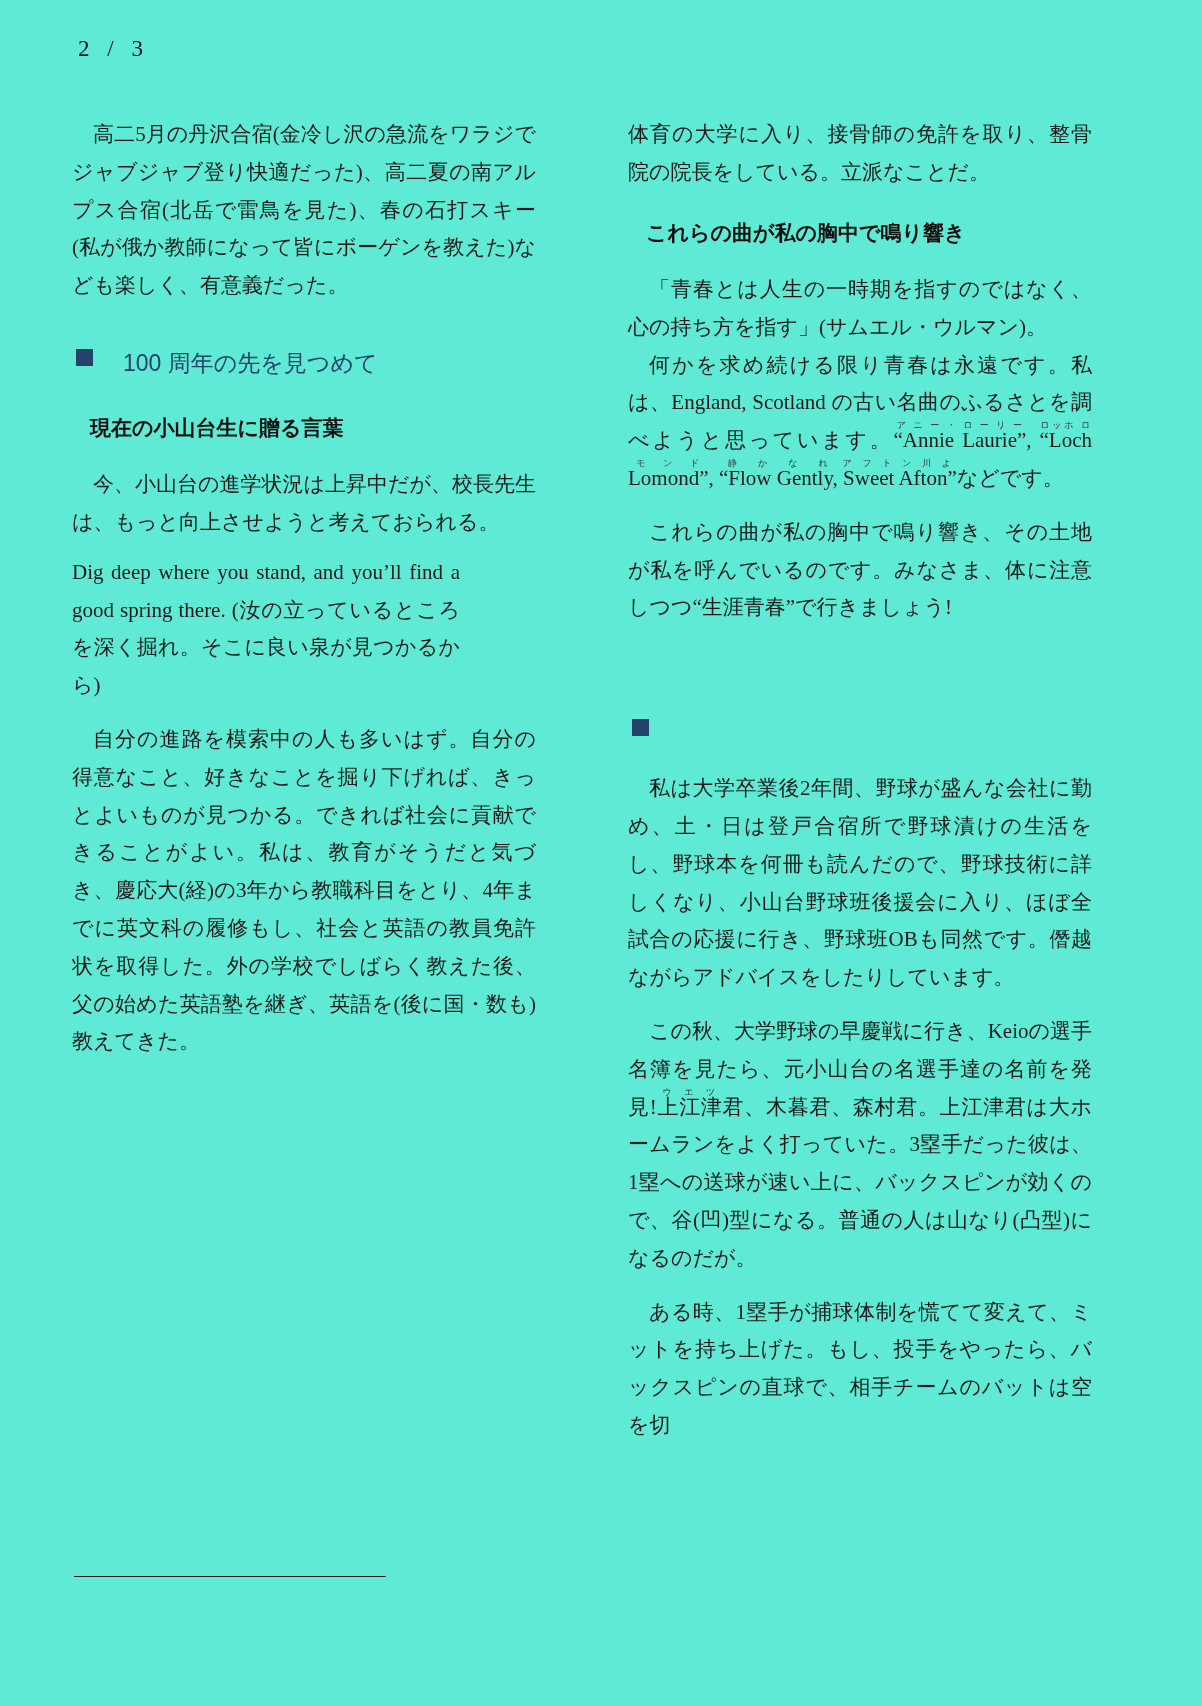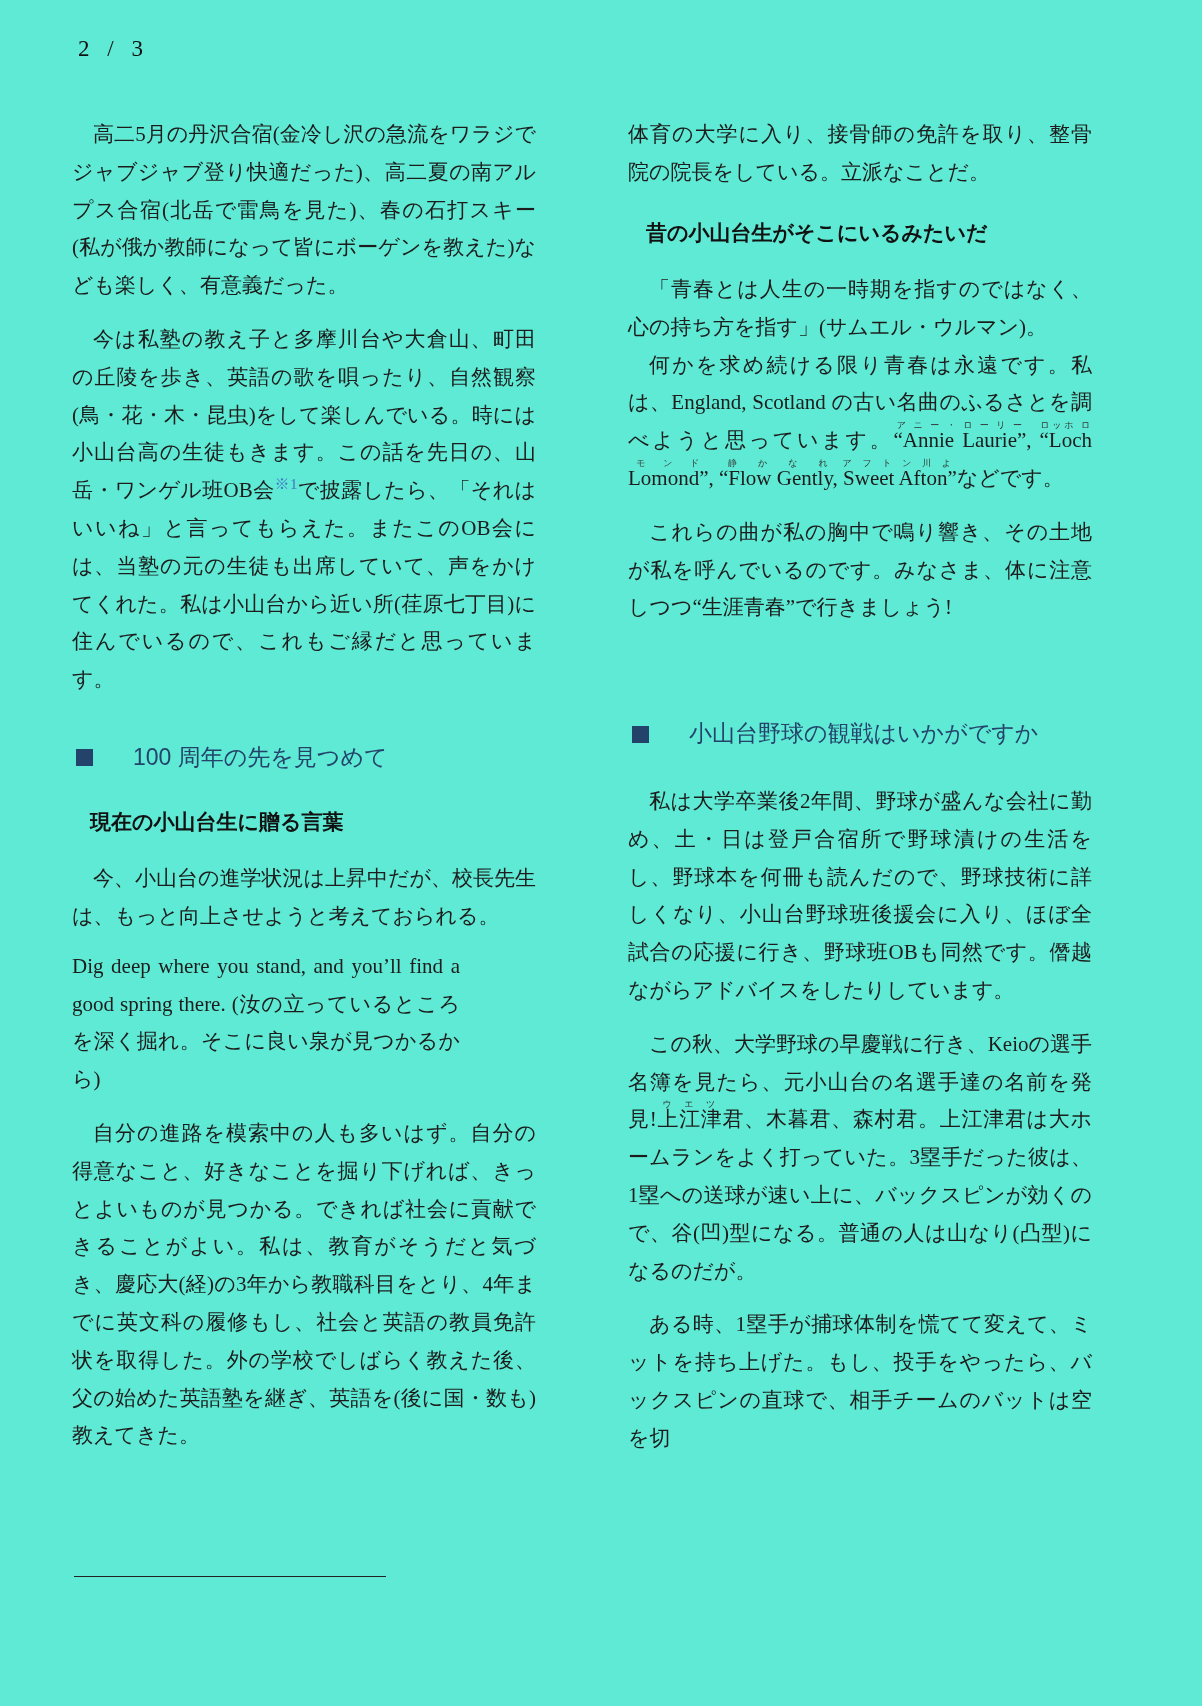--- a/index.html
+++ b/index.html
@@ -32,22 +32,22 @@
   .col-left{left:72px;}
   .col-right{left:628px;}
   p.body{margin:0 0 16px 0;font-family:Liberation Serif, serif;}
   p.indent{text-indent:1em;}
   .quote{
     margin:0 0 16px 54px;
     width:388px;
   }
   .sec-head{
     display:flex;
-    align-items:center;
-    gap:40px;
+    align-items:flex-start;
+    gap:30px;
     margin:44px 0 34px 4px;
     font-family:"Liberation Sans","DejaVu Sans",sans-serif;
     font-size:23px;
     color:#24436b;
     line-height:1.3;
   }
   .sec-square{
     width:17px;height:17px;
     background:#24436b;
     flex:0 0 auto;
@@ -94,21 +94,20 @@
 </head>
 <body>
 
 <div class="page">
 
   <div class="pagenum">2 / 3</div>
 
   <div class="col col-left">
     <p class="body indent"><span>高二5月の丹沢合宿(金冷し沢の急流をワラジでジャブジャブ登り快適だった)、高二夏の南アルプス合宿(北岳で雷鳥を見た)、春の石打スキー(私が俄か教師になって皆にボーゲンを教えた)なども楽しく、有意義だった。</span></p>
 
-    <p class="body indent"><span>今は私塾の教え子と多摩川台や大倉山、町田の丘陵を歩き、英語の歌を唄ったり、自然観察(鳥・花・木・昆虫)をして楽しんでいる。時には小山台高の生徒もきます。この話を先日の、山岳・ワンゲル班OB会</span><span class="fnref">※1</span><span>で披露したら、「それはいいね」と言ってもらえた。またこのOB会には、当塾の元の生徒も出席していて、声をかけてくれた。私は小山台から近い所(荏原七丁目)に住んでいるので、これもご縁だと思っています。</span></p>
 
     <div class="sec-head">
       <span class="sec-square"></span>
       <span>100 周年の先を見つめて</span>
     </div>
 
     <div class="sub-head">現在の小山台生に贈る言葉</div>
 
 
     <p class="body indent" style="margin-bottom:12px;"><span>今、小山台の進学状況は上昇中だが、校長先生は、もっと向上させようと考えておられる。</span></p>
@@ -116,31 +115,30 @@
     <p class="body quote">Dig deep where you stand, and you’ll find a good spring there. (汝の立っているところを深く掘れ。そこに良い泉が見つかるから)</p>
 
     <p class="body indent"><span>自分の進路を模索中の人も多いはず。自分の得意なこと、好きなことを掘り下げれば、きっとよいものが見つかる。できれば社会に貢献できることがよい。私は、教育がそうだと気づき、慶応大(経)の3年から教職科目をとり、4年までに英文科の履修もし、社会と英語の教員免許状を取得した。外の学校でしばらく教えた後、父の始めた英語塾を継ぎ、英語を(後に国・数も)教えてきた。</span></p>
 
   </div>
 
   <div class="col col-right">
     <p class="body" style="margin-bottom:12px;"><span>体育の大学に入り、接骨師の免許を取り、整骨院の院長をしている。立派なことだ。</span></p>
 
 
-    <div class="sub-head" style="margin-top:26px;">昔の小山台生がそこにいるみたいだ</div>
+    <div class="sub-head" style="margin-top:26px;">これらの曲が私の胸中で鳴り響き</div>
 
     <p class="body indent" style="margin-bottom:0;"><span>「青春とは人生の一時期を指すのではなく、心の持ち方を指す」(サムエル・ウルマン)。</span></p>
 
     <p class="body indent"><span>何かを求め続ける限り青春は永遠です。私は、England, Scotland の古い名曲のふるさとを調べようと思っています。</span><ruby><span>“Annie Laurie”</span><rt>アニー・ローリー</rt></ruby><span>, </span><ruby><span>“Loch Lomond”</span><rt>ロッホ ロモンド</rt></ruby><span>, </span><ruby><span>“Flow Gently,</span><rt>静かなれ</rt></ruby><ruby><span> Sweet Afton”</span><rt>アフトン川よ</rt></ruby><span>などです。</span></p>
 
     <p class="body indent"><span>これらの曲が私の胸中で鳴り響き、その土地が私を呼んでいるのです。みなさま、体に注意しつつ“生涯青春”で行きましょう!</span></p>
 
     <div class="sec-head baseball">
       <span class="sec-square"></span>
-      <span>小山台野球の観戦はいかがですか</span>
     </div>
 
     <p class="body indent"><span>私は大学卒業後2年間、野球が盛んな会社に勤め、土・日は登戸合宿所で野球漬けの生活をし、野球本を何冊も読んだので、野球技術に詳しくなり、小山台野球班後援会に入り、ほぼ全試合の応援に行き、野球班OBも同然です。僭越ながらアドバイスをしたりしています。</span></p>
 
 
     <p class="body indent"><span>この秋、大学野球の早慶戦に行き、Keioの選手名簿を見たら、元小山台の名選手達の名前を発見!</span><ruby><span>上江津</span><rt>ウエツ</rt></ruby><span>君、木暮君、森村君。上江津君は大ホームランをよく打っていた。3塁手だった彼は、1塁への送球が速い上に、バックスピンが効くので、谷(凹)型になる。普通の人は山なり(凸型)になるのだが。</span></p>
 
     <p class="body indent"><span>ある時、1塁手が捕球体制を慌てて変えて、ミットを持ち上げた。もし、投手をやったら、バックスピンの直球で、相手チームのバットは空を切</span></p>
   </div>
 

